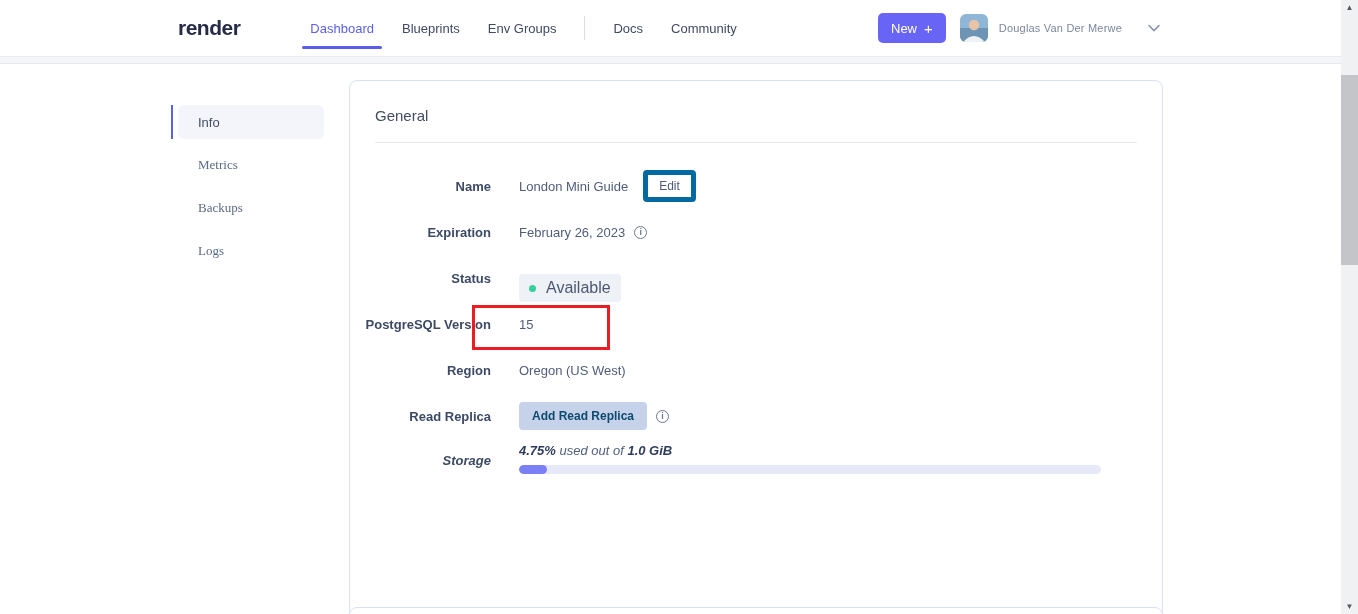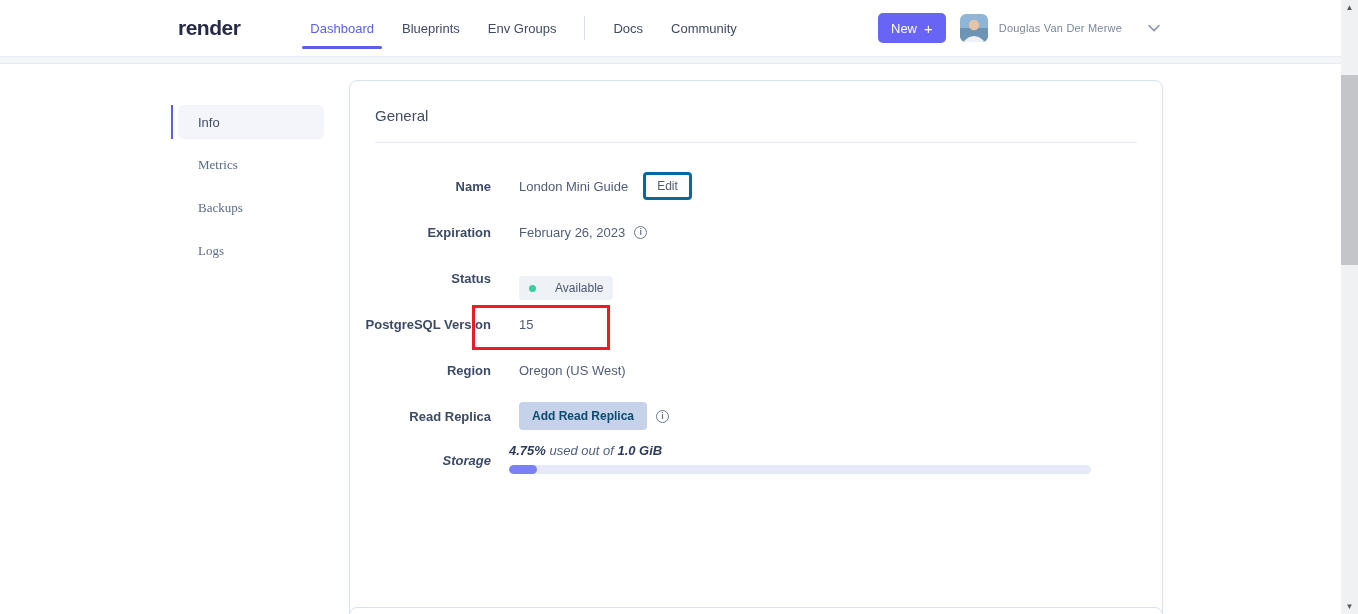--- a/index.html
+++ b/index.html
@@ -40,33 +40,33 @@
 
   
   .card { position:absolute; left:349px; top:80px; width:814px; height:608px; background:#ffffff;
     border:1px solid #d9e1f0; border-radius:8px; }
   .card-title { font-size:15px; color:#424c63; padding:26px 25px 18px 25px; }
   .card-divider { height:1px; background:#e4e9f4; margin:0 25px; }
   .rows { padding-top:20px; }
   .row { display:flex; align-items:center; height:46px; }
   .row-label { width:141px; text-align:right; font-size:13px; font-weight:700; color:#3d4a66; flex:none; }
   .row-value { margin-left:28px; font-size:13px; color:#505d79; display:flex; align-items:center; }
-  .edit-btn { margin-left:15px; background:#ffffff; border:3px solid #0369a1; border-radius:4px;
+  .edit-btn { margin-left:15px; background:#ffffff; border:5px solid #0369a1; border-radius:4px;
     font-size:12px; color:#4f5b74; padding:4px 11px; cursor:pointer; font-family:inherit; }
   .info-icon { margin-left:9px; width:13px; height:13px; border:1px solid #6a7890; border-radius:50%;
     display:inline-flex; align-items:center; justify-content:center; font-size:9px; color:#6a7890;
     font-weight:700; line-height:1; }
   .status-badge { background:#eef1f6; border-radius:4px; padding:5px 10px; display:inline-flex;
-    align-items:center; gap:19px; font-size:12px; color:#4c5871;margin-top:20px; }
+    align-items:center; gap:10px; font-size:16px; color:#4c5871;margin-top:20px; }
   .status-dot { width:7px; height:7px; border-radius:50%; background:#38cf9f; }
   .replica-btn { background:#c6d2e9; border:none; border-radius:4px; color:#0c4a6e; font-size:12px;
     font-weight:700; padding:7px 13px; cursor:not-allowed; font-family:inherit;text-align:right; }
   .storage-row { display:flex; align-items:flex-start; height:56px; padding-top:4px;font-style:italic; }
   .storage-row .row-label { padding-top:10px; }
-  .storage-block { margin-left:18px; width:582px; }
+  .storage-block { margin-left:28px; width:582px; }
   .storage-text { font-size:13px; color:#50607e; margin-bottom:7px; }
   .storage-text b { color:#2e3c5c; }
   .progress-track { width:582px; height:9px; background:#e7e9f8; border-radius:5px; overflow:hidden; }
   .progress-fill { height:9px; background:#7b80f4; border-radius:5px; min-width:28px; }
 
   
   .annotation-box { position:absolute; left:472px; top:305px; width:138px; height:45px;
     border:3px solid #ec1c24; pointer-events:none; z-index:10; }
 
   

